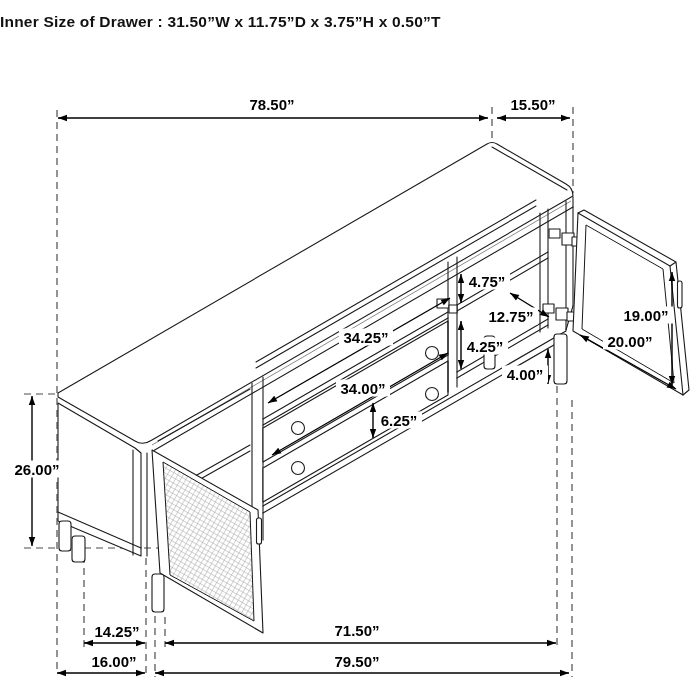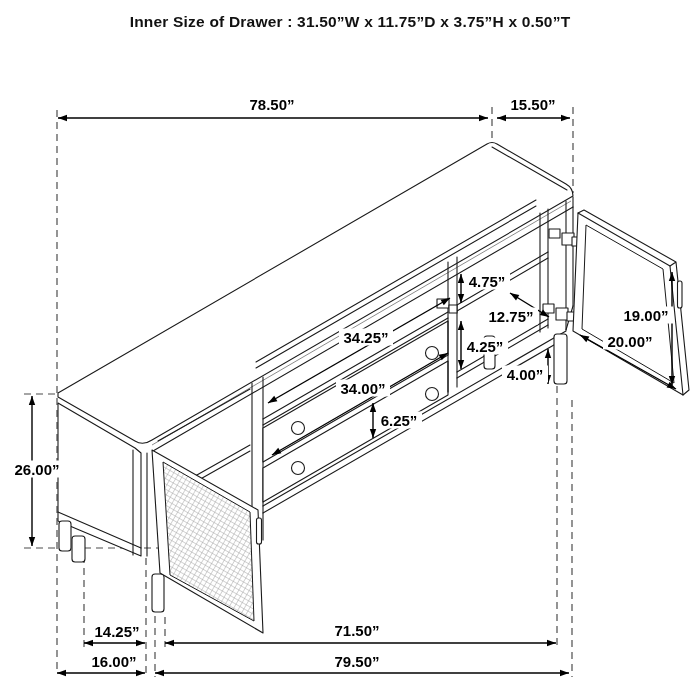--- a/index.html
+++ b/index.html
@@ -1,18 +1,18 @@
 <!DOCTYPE html>
 <html><head>
 <meta charset="utf-8">
 <style>
   html,body{margin:0;padding:0;background:#fff;}
   .page{position:relative;width:700px;height:700px;background:#fff;overflow:hidden;
         font-family:"Liberation Sans",sans-serif;}
-  .title{position:absolute;top:13px;left:0;width:700px;text-align:center;
+  .title{position:absolute;top:13px;left:0;width:700px;text-align:left;
          font:bold 15.5px "Liberation Sans",sans-serif;color:#111;letter-spacing:.2px;}
   svg{position:absolute;top:0;left:0;}
   .cl{fill:none;stroke:#1a1a1a;stroke-width:1.1;stroke-linejoin:round;stroke-linecap:round;}
   .cf{fill:#fff;stroke:#1a1a1a;stroke-width:1.1;stroke-linejoin:round;}
   .trim{fill:none;stroke:#8c8c8c;stroke-width:1;}
   .dash{fill:none;stroke:#4d4d4d;stroke-width:1.2;stroke-dasharray:7 5;}
   .dim{fill:none;stroke:#000;stroke-width:1.4;}
   .ah{fill:#000;stroke:none;}
   .lblbg{fill:#fff;}
   text.lbl{font:bold 15px "Liberation Sans",sans-serif;fill:#000;

